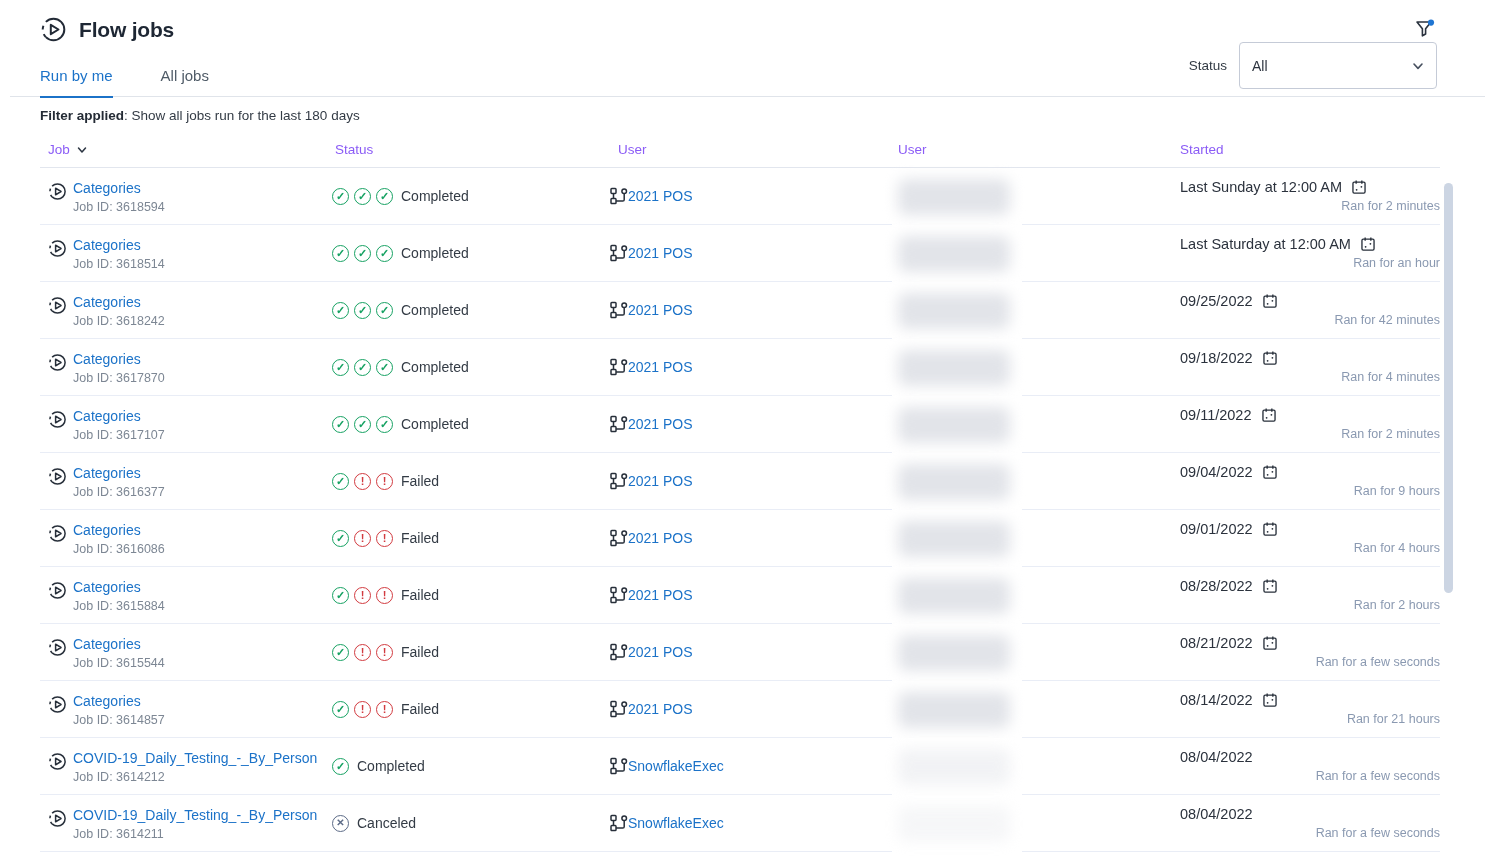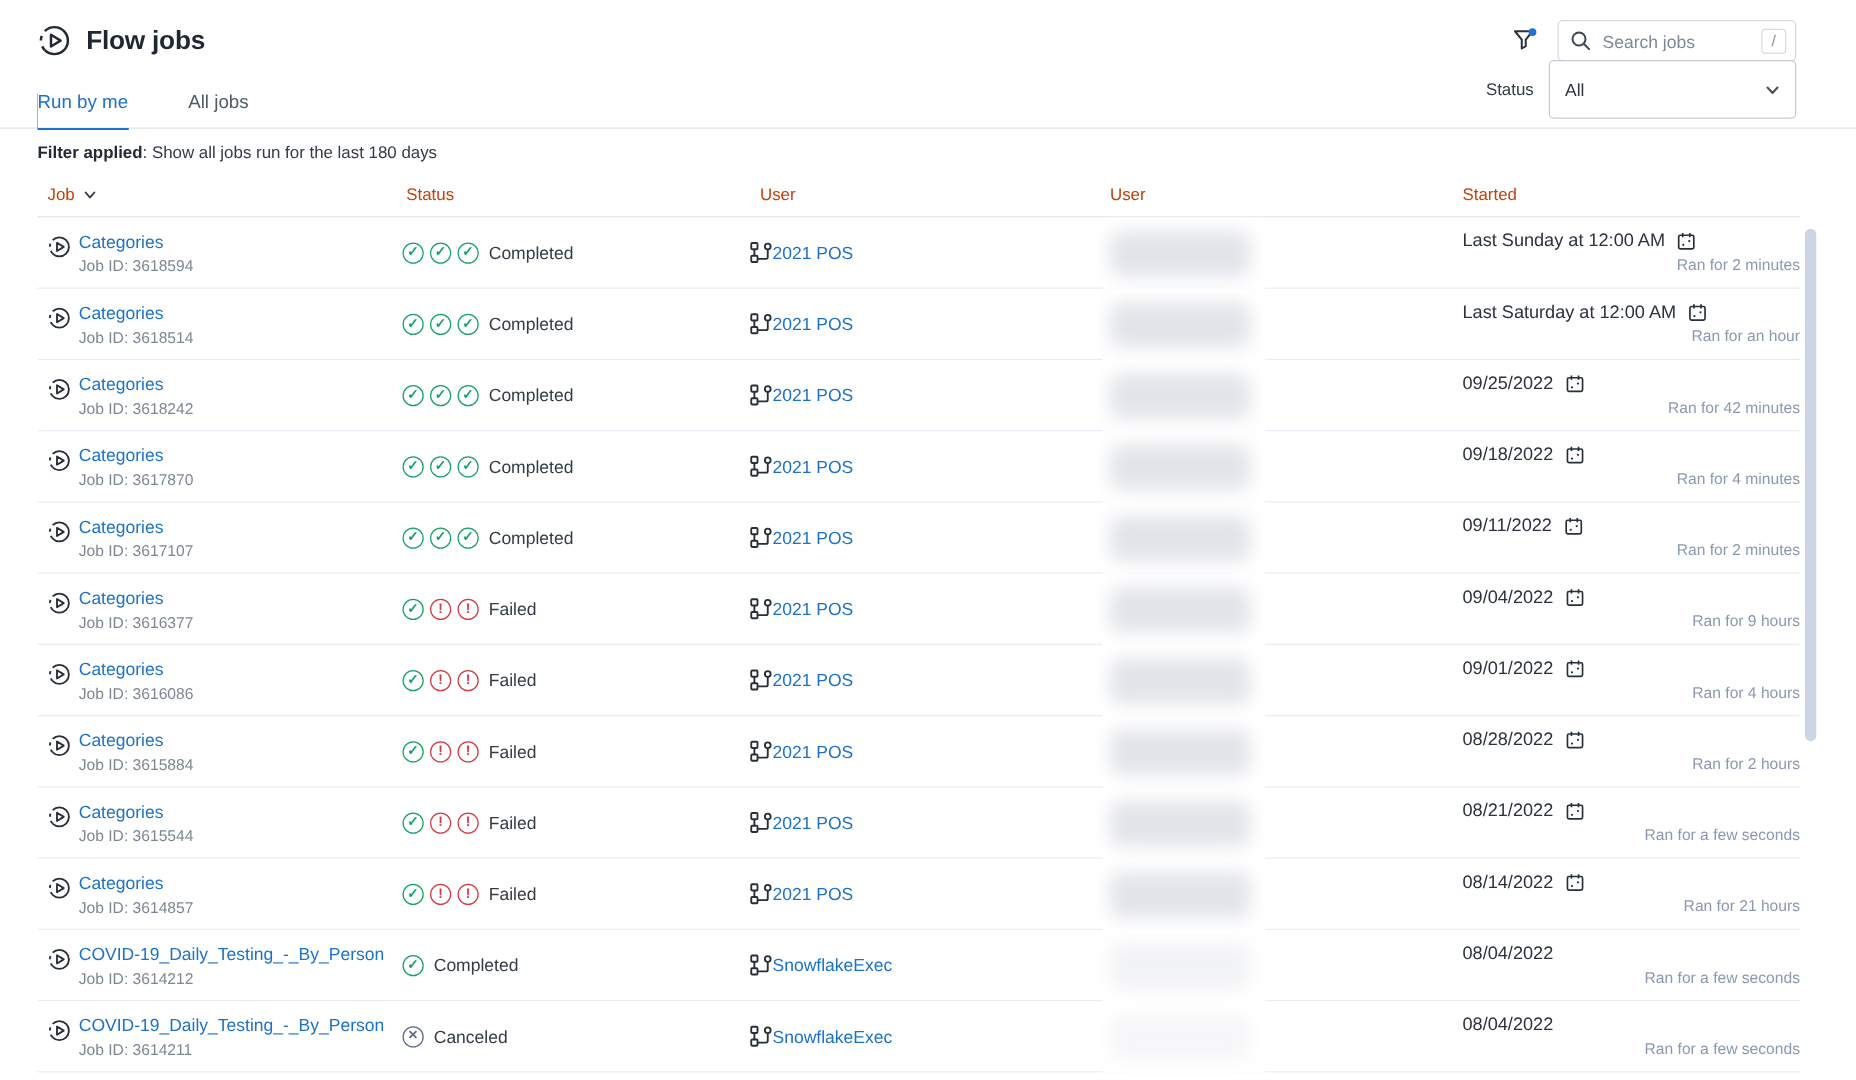--- a/index.html
+++ b/index.html
@@ -1,18 +1,18 @@
 <!DOCTYPE html>
 <html style="--link: #1b72c8; --success: #17a263; --error: #d23b40; --canceled: #5c6b87; --badge: #1f75d2;"><head>
 <meta charset="utf-8">
 <style>
   * { box-sizing: border-box; }
   html,body { margin:0; padding:0; background:#fff; }
   body { font-family:"Liberation Sans", sans-serif; color:#333b45; }
-  .page { position:relative; width:1485px; height:864px; overflow:hidden; background:#fff; }
+  .page { position:relative; width:1485px; height:864px; overflow:hidden; background:#fff;padding-left:10px; }
 
   
   .top-header { display:flex; align-items:center; justify-content:space-between; padding:16px 48px 0 30px; }
   .brand { display:flex; align-items:center; gap:12px; }
   .page-title { margin:0; font-size:21px; font-weight:600; color:#1e2734; letter-spacing:-0.2px; }
   .header-actions { display:flex; align-items:center; gap:14px; }
   .filter-btn { background:none; border:none; padding:2px; cursor:pointer; display:flex; }
   .search-box { width:191px; height:33px; border:1px solid #d6d9de; border-radius:4px; display:flex; align-items:center; padding:0 7px 0 9px; gap:7px; background:#fff; }
   .search-box input { border:none; outline:none; flex:1; width:0; font-family:inherit; font-size:14px; color:#333b45; }
   .search-box input::placeholder { color:#7d8894; }
@@ -27,21 +27,21 @@
   .dropdown { width:198px; height:47px; border:1px solid #c5cbd7; border-radius:4px; display:flex; align-items:center; justify-content:space-between; padding:0 11px 0 12px; cursor:pointer; background:#fff; }
   .dropdown .value { font-size:14px; color:#2d343f; }
 
   
   .filter-notice { margin:11px 0 0 30px; font-size:13.5px; color:#333b45; }
   .filter-notice strong { color:#242b35; font-weight:700; }
 
   
   .grid-cols { display:grid; grid-template-columns:292px 278px 282px 288px 1fr; }
   .table-header { margin:9px 45px 0 30px; height:36px; align-items:center; border-bottom:1px solid #e2e6ee; }
-  .th { font-size:13.5px; font-weight:500; color:#c2410c; display:flex; align-items:center; gap:6px; cursor:pointer; }
+  .th { font-size:13.5px; font-weight:500; color:#8b5cf6; display:flex; align-items:center; gap:6px; cursor:pointer; }
   .th-job { padding-left:8px; } .th-status { padding-left:3px; } .th-flow { padding-left:8px; } .th-user { padding-left:6px; }
 
   .table-body { margin:0 45px 0 30px; }
   .row { position:relative; height:57px; align-items:center; border-bottom:1px solid #e9edf6; }
   .cell { display:flex; align-items:center; min-width:0; }
   .job-cell { padding-left:8px; gap:6px; align-items:flex-start; }
   .job-cell svg { flex:none; margin-top:3px; }
   .job-text { min-width:0; }
   a.job-link, a.flow-link { color:var(--link,#1b72c8); font-size:14px; text-decoration:none; cursor:pointer; white-space:nowrap; }
   .job-id { font-size:12.5px; color:#7d8794; margin-top:3px; }
@@ -82,28 +82,20 @@
       </svg>
       <h1 class="page-title">Flow jobs</h1>
     </div>
     <div class="header-actions">
       <button class="filter-btn">
         <svg viewBox="0 0 21 21" width="21" height="21" fill="none" stroke="#2a323e" stroke-width="1.6" stroke-linejoin="round">
           <path d="M3 3 H17 L11.6 9.7 V15 L8.4 16.8 V9.7 Z"></path>
           <circle cx="17" cy="3.6" r="3.1" fill="#1f75d2" stroke="none"></circle>
         </svg>
       </button>
-      <div class="search-box">
-        <svg viewBox="0 0 17 17" width="17" height="17" fill="none" stroke="#3c4553" stroke-width="1.6">
-          <circle cx="7.2" cy="7.2" r="5.2"></circle>
-          <path d="M11.2 11.2 L15.3 15.3" stroke-linecap="round"></path>
-        </svg>
-        <input placeholder="Search jobs" style="">
-        <span class="kbd">/</span>
-      </div>
     </div>
   </header>
 
   <nav class="tabs-row">
     <div class="tab active">Run by me</div>
     <div class="tab">All jobs</div>
     <div class="status-filter">
       <span class="status-label">Status</span>
       <div class="dropdown">
         <span class="value">All</span>

